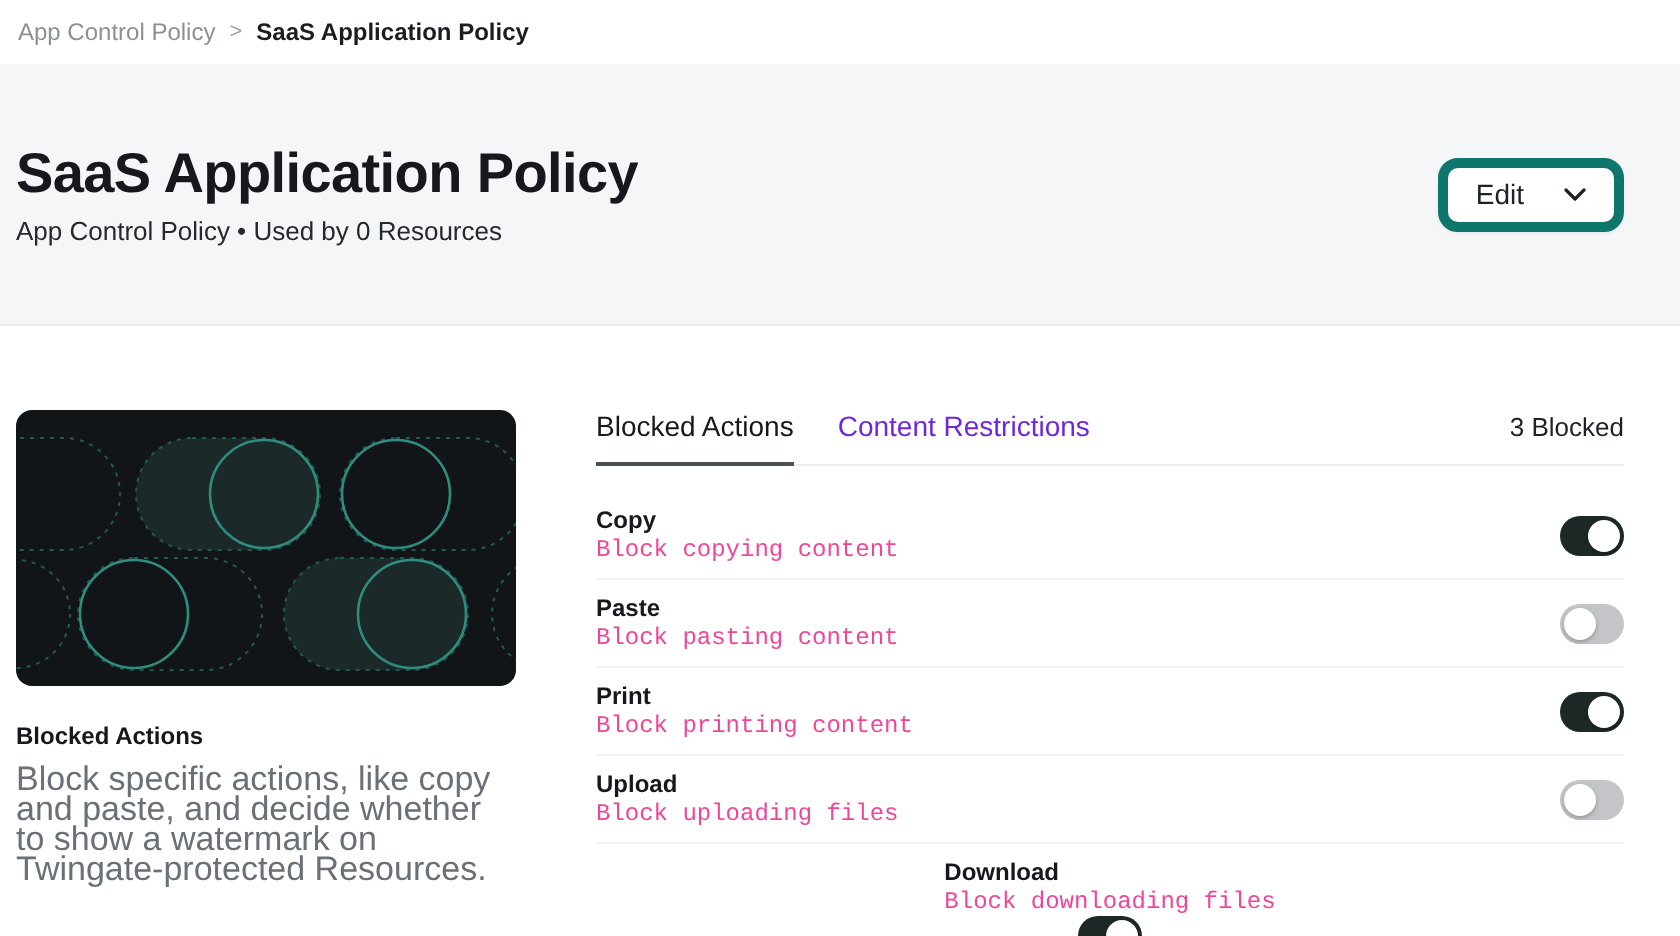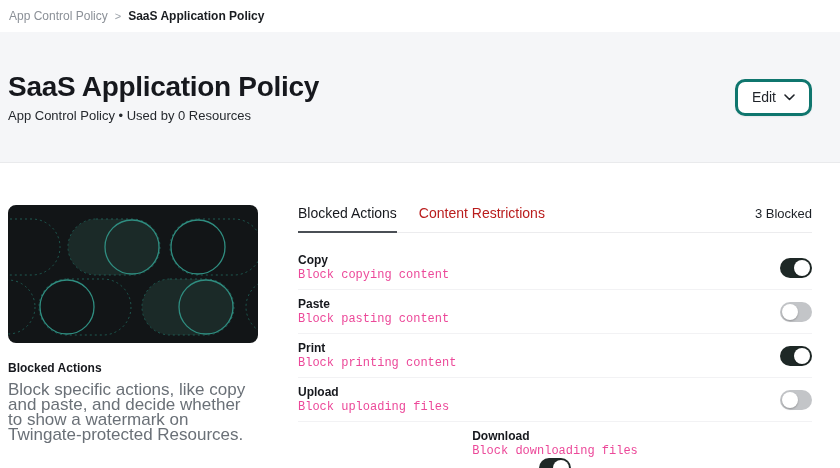--- a/index.html
+++ b/index.html
@@ -42,25 +42,25 @@
     line-height: 1.15;
   }
   .page-subtitle {
     margin-top: 5px;
     font-size: 13px;
     color: #25292e;
   }
   .edit-btn {
     display: flex;
     align-items: center;
-    gap: 8px;
+    gap: 20px;
     height: 37px;
     padding: 0 14px;
     background: #ffffff;
-    border: 3px solid #0f766e;
+    border: 5px solid #0f766e;
     border-radius: 10px;
     box-shadow: 0 1px 2px rgba(16,24,40,0.06);
     font-family: inherit;
     font-size: 14px;
     color: #1f2329;
     cursor: pointer;
   }
   .edit-btn svg { display: block; }
 
   
@@ -98,21 +98,21 @@
     display: flex;
     align-items: flex-start;
     justify-content: space-between;
     border-bottom: 1px solid #ececee;
     position: relative;
   }
   .tabs { display: flex; gap: 22px; }
   .tab {
     font-size: 14px;
     padding-bottom: 10px;
-    color: #b91c1c;
+    color: #6d28d9;
     cursor: pointer;
     border-bottom: 2px solid transparent;
     margin-bottom: -1px;
   }
   .tab.active {
     color: #16181d;
     font-weight: 500;
     border-bottom-color: #4a4f55;
   }
   .blocked-count { font-size: 13px; color: #1d2127; padding-top: 1px; }

